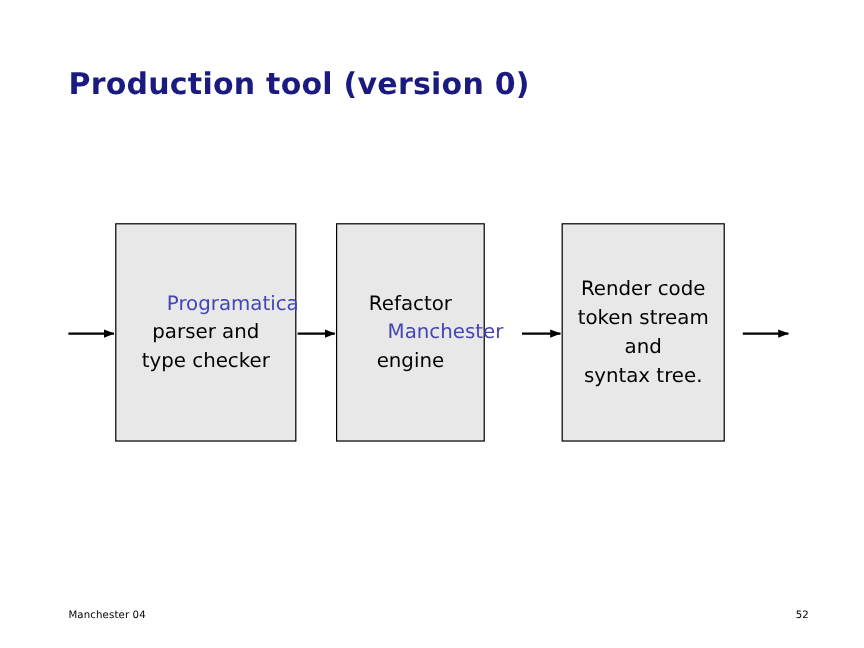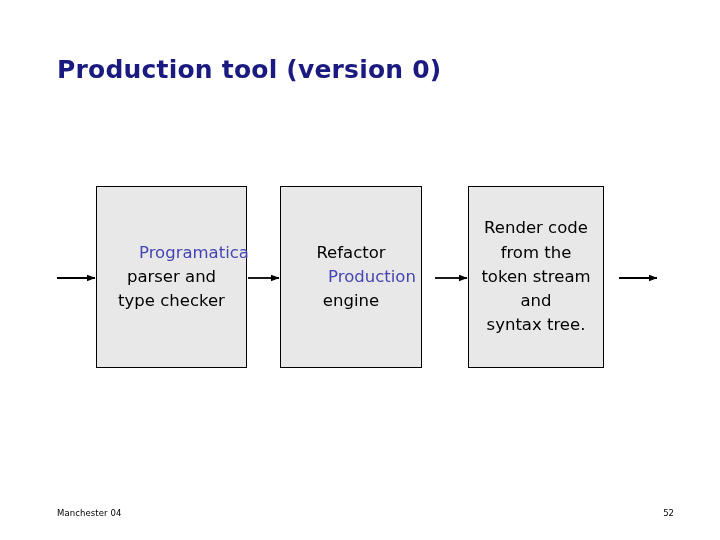--- a/index.html
+++ b/index.html
@@ -63,21 +63,21 @@
     font-size: 16.5px;
     line-height: 24.2px;
     color: #000000;
   }
   .proc-box .line-blue {
     color: #4444b4;
     padding-left: 42px;
   }
 
   #box-1 { left: 96px;  width: 151px; }
-  #box-2 { left: 280px; width: 142px; }
+  #box-2 { left: 280px; width: 124px; }
   #box-3 { left: 468px; width: 136px; }
 
   
   .arrow-layer {
     position: absolute;
     left: 0;
     top: 0;
     width: 720px;
     height: 540px;
     pointer-events: none;
@@ -116,29 +116,28 @@
       <div class="box-text">
         <div class="line-blue">Programatica</div>
         <div>parser and</div>
         <div>type checker</div>
       </div>
     </div>
 
     <div class="proc-box" id="box-2">
       <div class="box-text">
         <div>Refactor</div>
-        <div class="line-blue">Production</div>
+        <div class="line-blue">Manchester</div>
         <div>engine</div>
       </div>
     </div>
 
     <div class="proc-box" id="box-3">
       <div class="box-text">
         <div>Render code</div>
-        <div>from the</div>
         <div>token stream</div>
         <div>and</div>
         <div>syntax tree.</div>
       </div>
     </div>
 
     <svg class="arrow-layer" viewBox="0 0 720 540" width="720" height="540">
       <defs>
         <marker id="ah" markerWidth="9" markerHeight="7" refX="8.5" refY="3.5" orient="auto" markerUnits="userSpaceOnUse">
           <polygon points="0 0, 9 3.5, 0 7" fill="#000000"></polygon>

